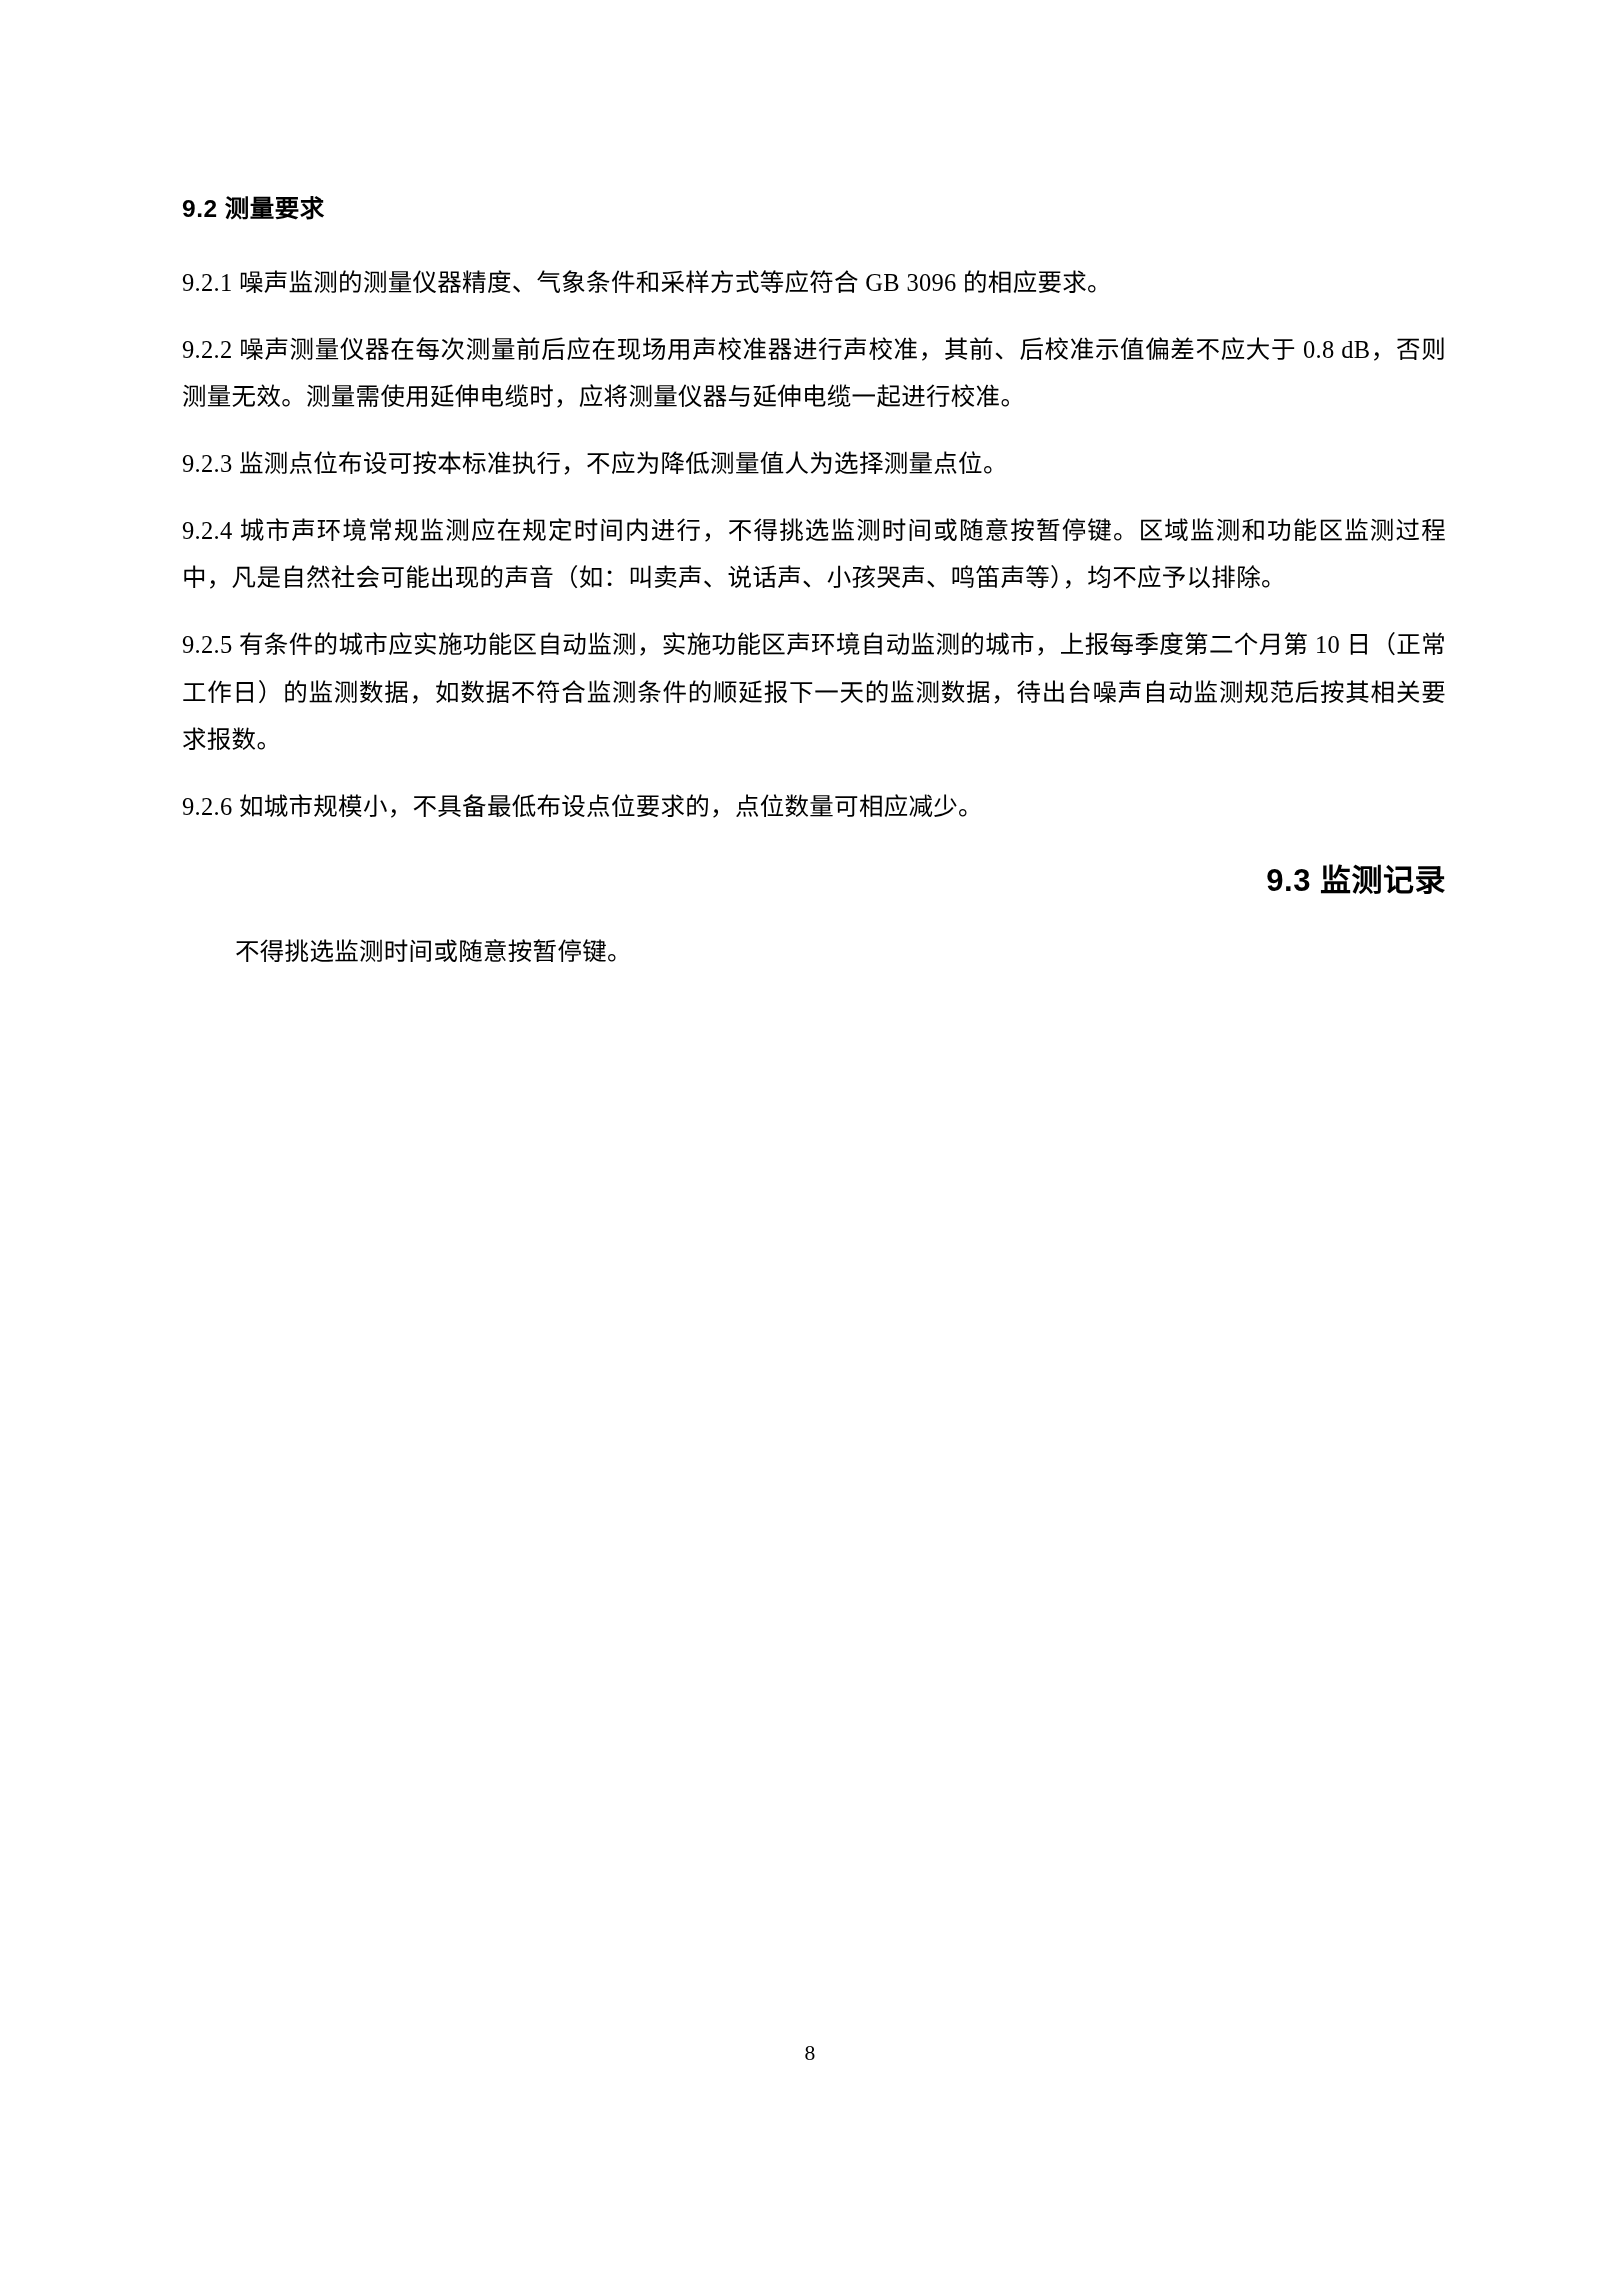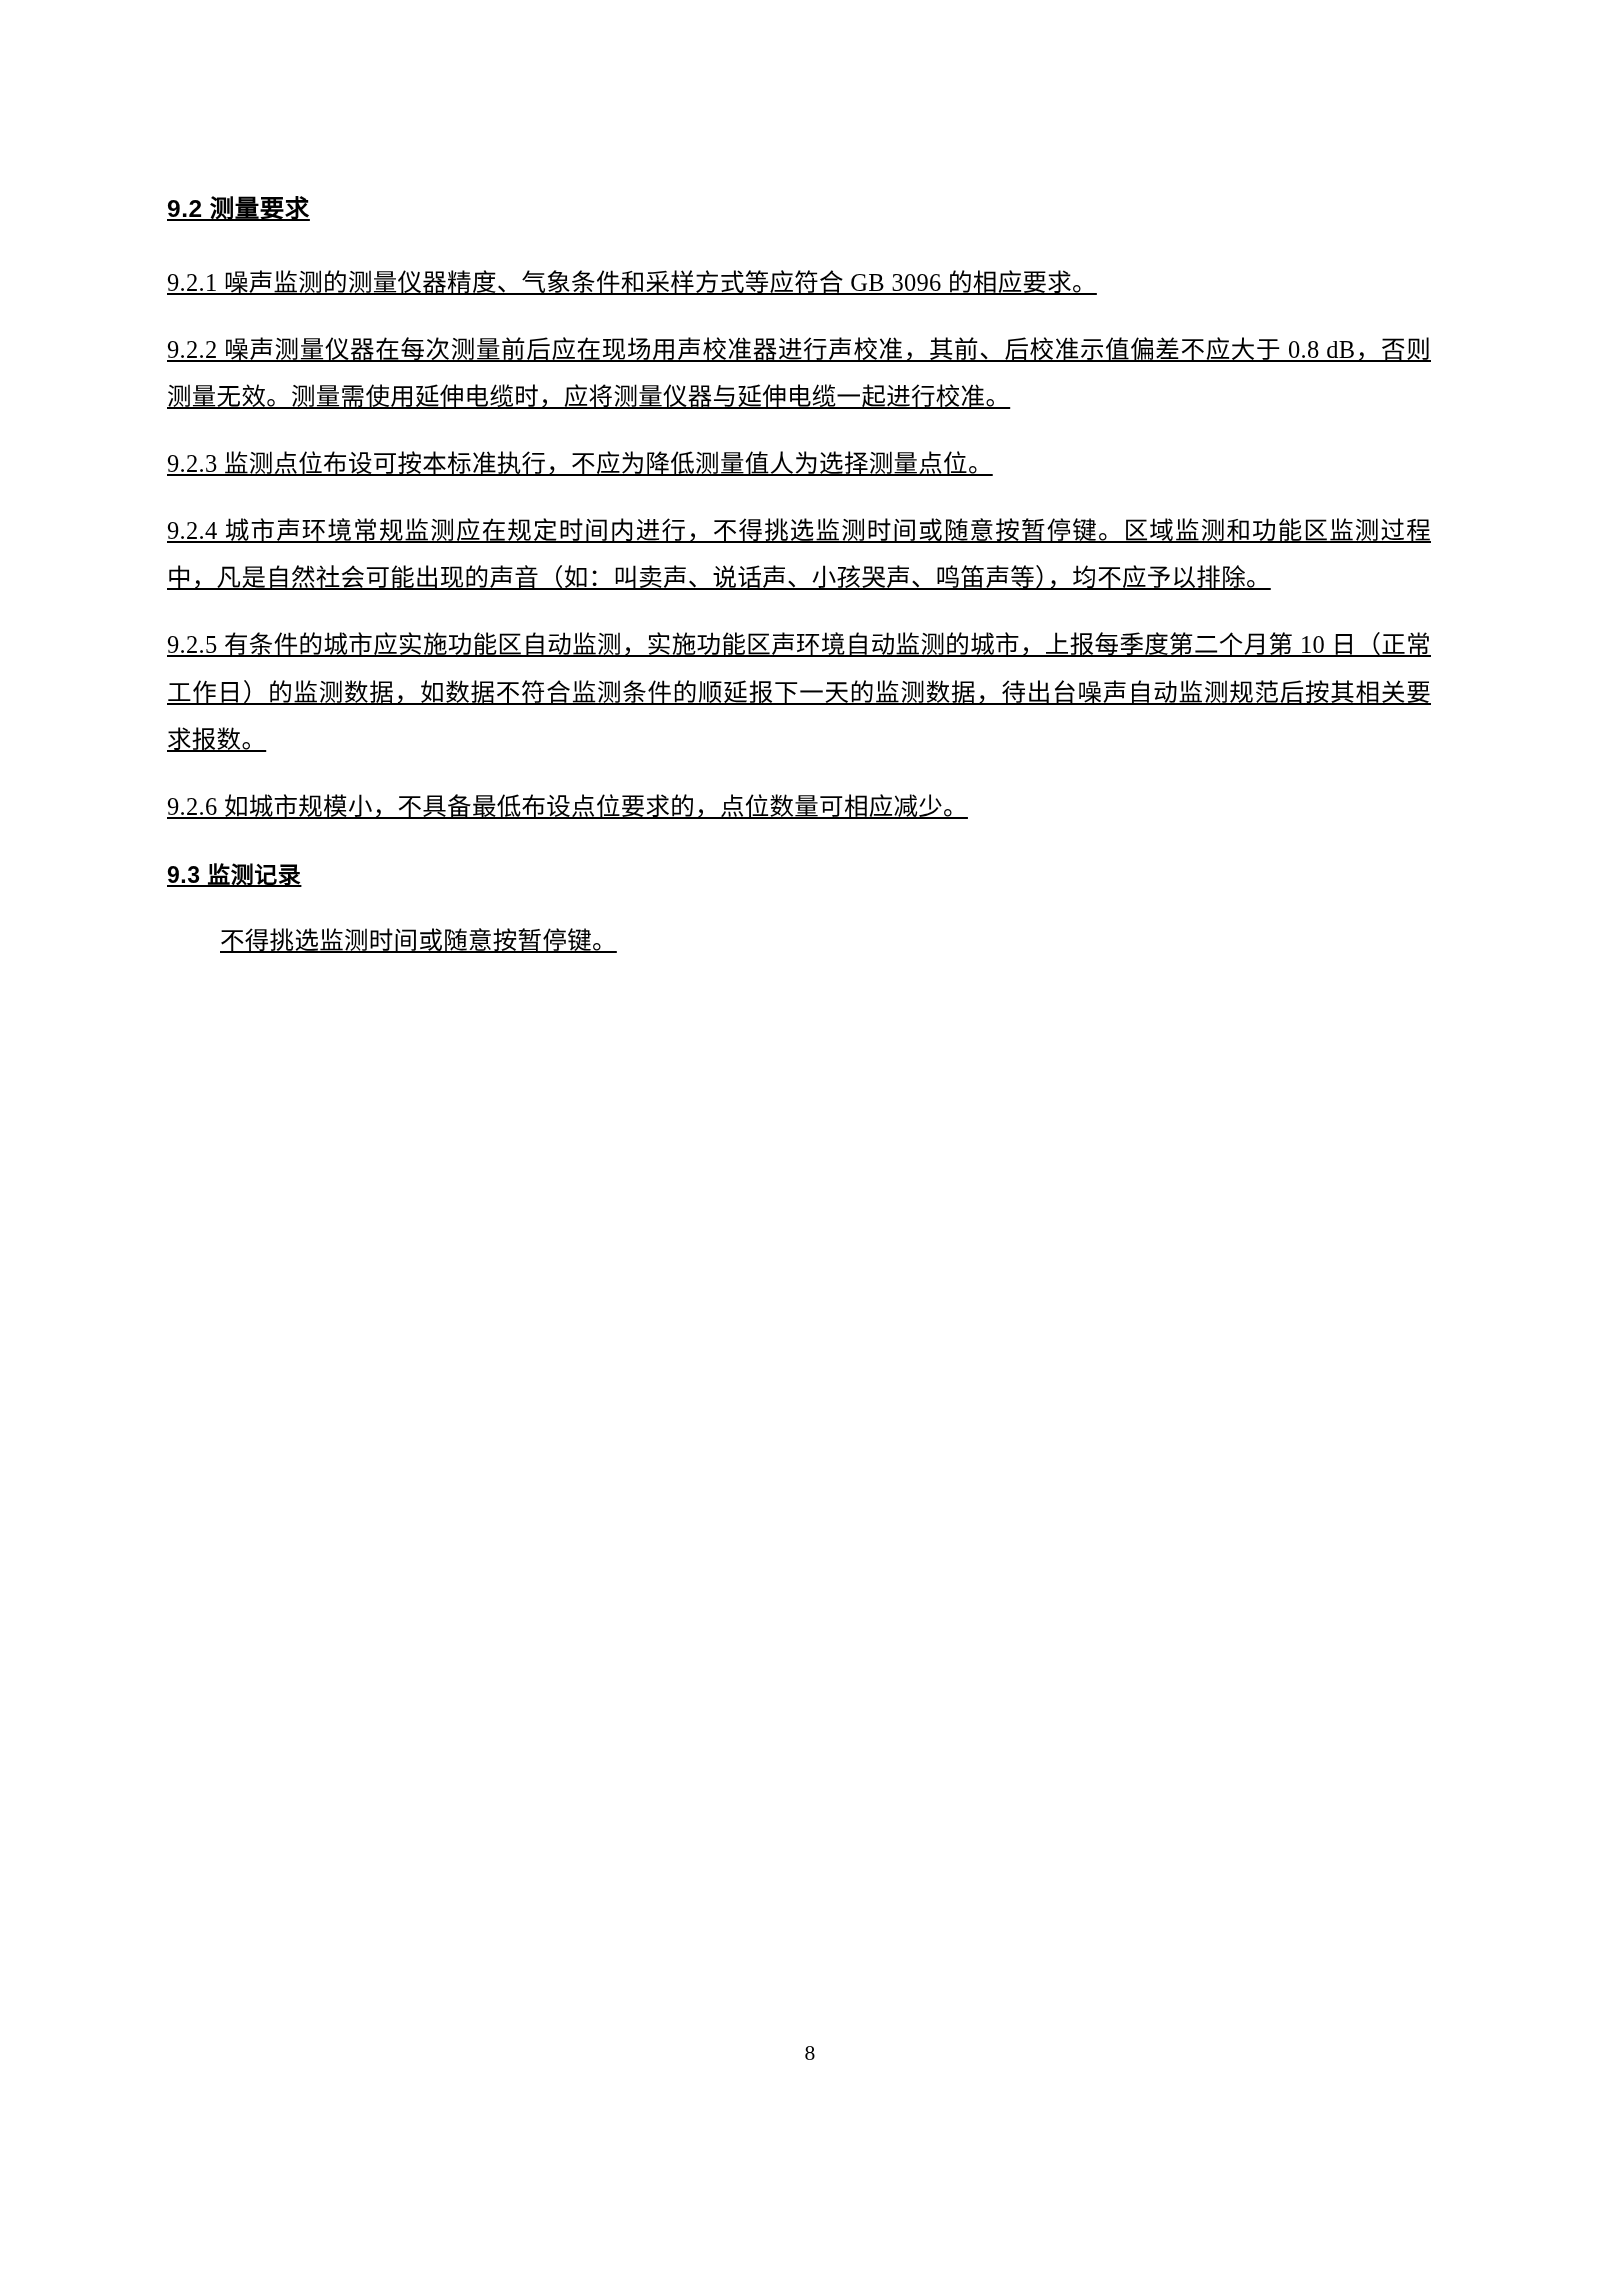--- a/index.html
+++ b/index.html
@@ -12,40 +12,40 @@
     width: 1620px;
     height: 2293px;
     margin: 0 auto;
     background: #ffffff;
     box-sizing: border-box;
     font-family: "Liberation Serif", "DejaVu Serif", serif;
     color: #000000;
   }
   .content {
     position: absolute;
-    left: 167px;
+    left: 182px;
     top: 192px;
     width: 1264px;
-    text-decoration: underline;
   }
   .heading {
     font-family: "Liberation Sans", "DejaVu Sans", sans-serif;
     font-weight: bold;
     font-size: 24.5px;
     line-height: 1.4;
     margin: 0 0 33px 0;
     letter-spacing: 0.5px;
   }
   .heading-2 {
     font-family: "Liberation Sans", "DejaVu Sans", sans-serif;
     font-weight: bold;
-    font-size: 23px;
+    font-size: 31px;
     line-height: 1.4;
     margin: 29px 0 25.5px 0;
     letter-spacing: 0.5px;
+    text-align: right;
   }
   .para {
     font-size: 24.5px;
     line-height: 1.93;
     margin: 0 0 19.6px 0;
     text-align: justify;
     text-justify: inter-ideograph;
     letter-spacing: 0.3px;
   }
   .para-indent {

